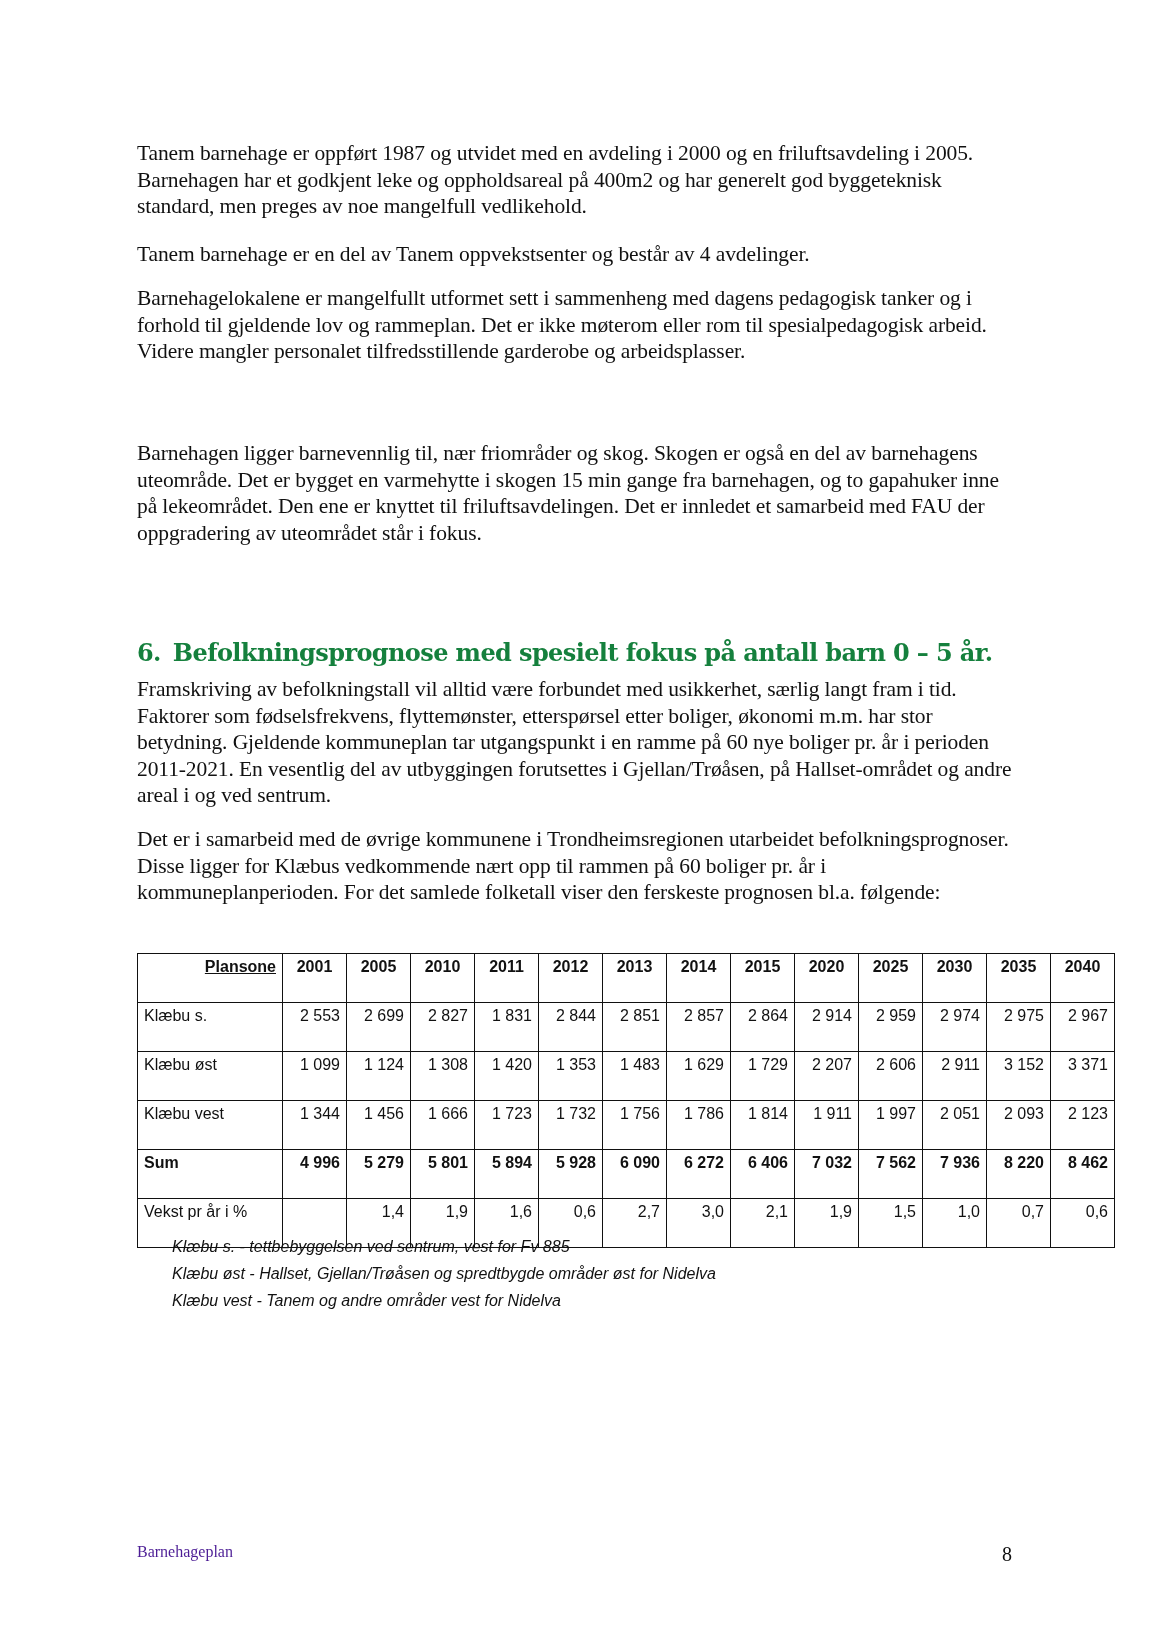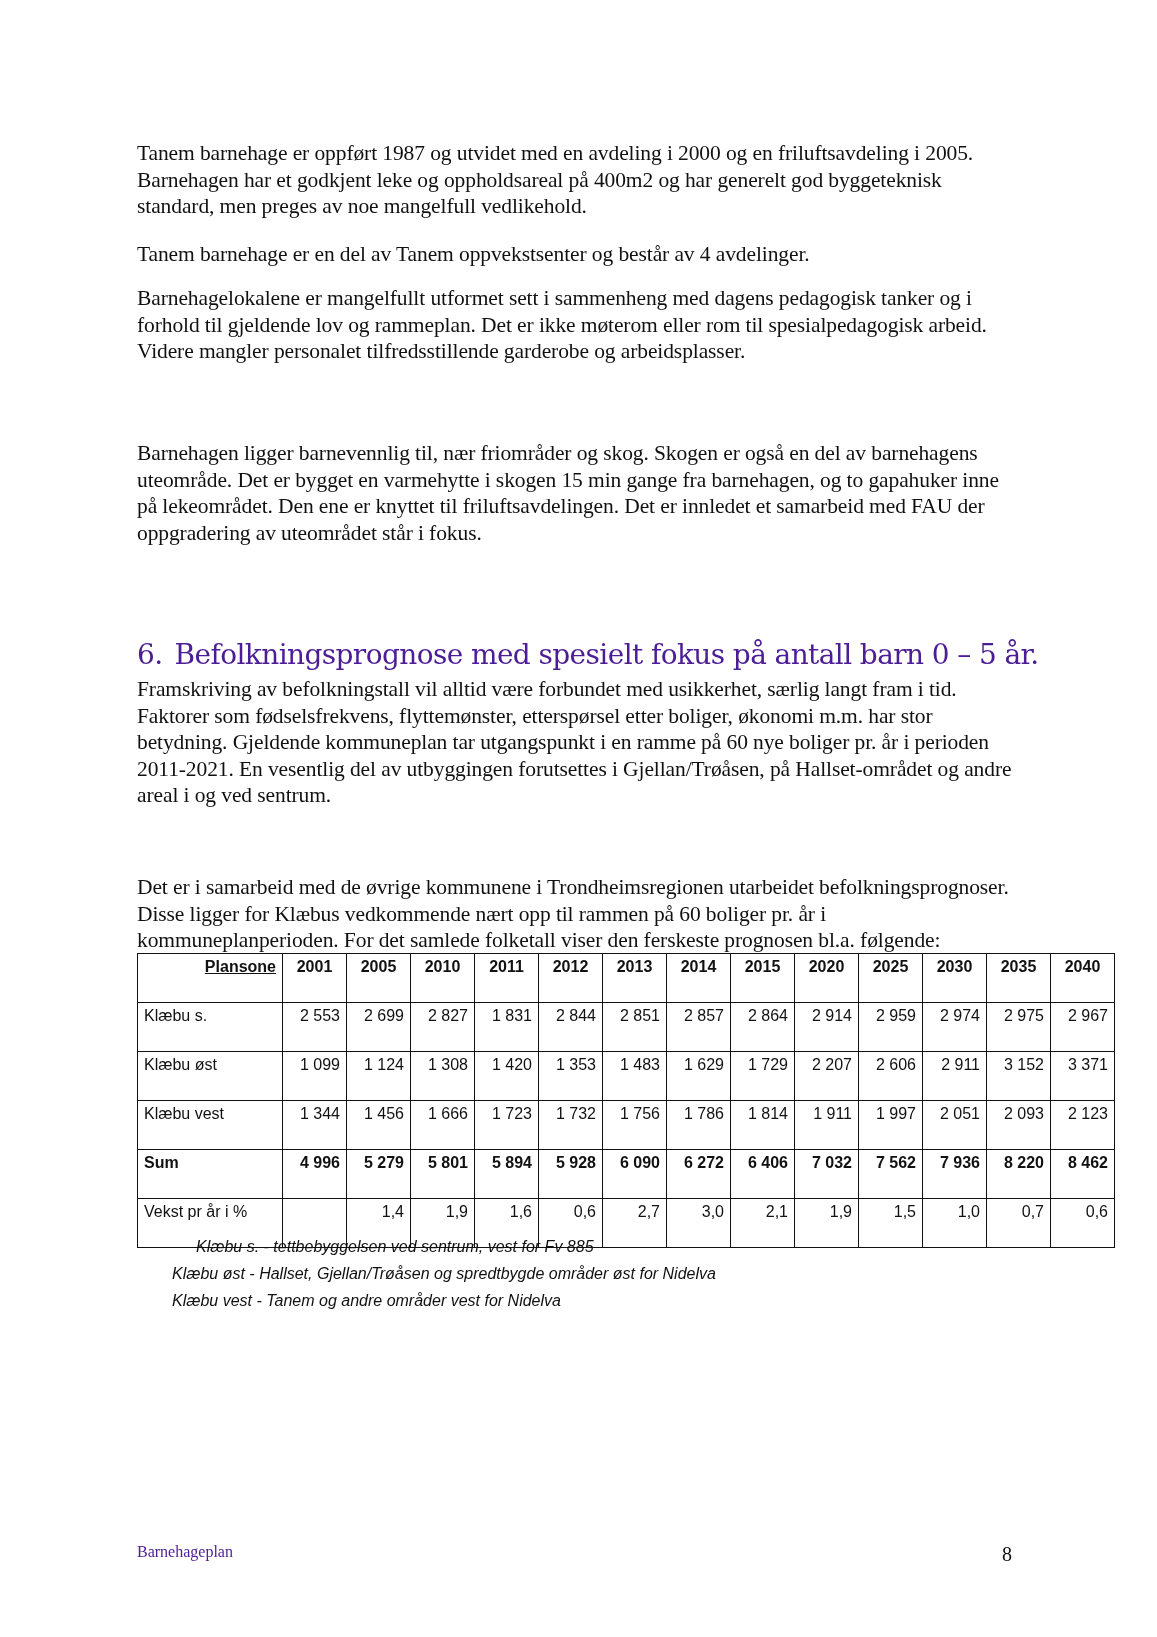--- a/index.html
+++ b/index.html
@@ -5,22 +5,22 @@
     html, body { margin: 0; padding: 0; background: #ffffff; }
     body { width: 1157px; height: 1637px; position: relative; overflow: hidden; }
     .page { position: absolute; left: 0; top: 0; width: 1157px; height: 1637px; background: #fff; }
     .p {
       position: absolute; left: 137px; width: 880px;
       font-family: "Liberation Serif", serif; font-size: 21.5px; line-height: 26.5px;
       color: #111; margin: 0; letter-spacing: -0.1px;
     }
     .h2 {
       position: absolute; left: 137px; top: 638px; margin: 0;
-      font-family: "DejaVu Serif", serif; font-weight: normal; font-size: 28px;
-      color: #4c1d95; letter-spacing: -0.6px; white-space: nowrap;
+      font-family: "DejaVu Serif", serif; font-weight: bold; font-size: 24px;
+      color: #15803d; letter-spacing: -0.6px; white-space: nowrap;
     }
     .h2 .num { margin-right: 12px; }
     table.prog {
       position: absolute; left: 137px; top: 953px; width: 978px;
       border-collapse: collapse; table-layout: fixed;
       font-family: "Liberation Sans", sans-serif; font-size: 16px; color: #111;
     }
     table.prog td {
       border: 1.6px solid #111; height: 44px; vertical-align: top;
       padding: 4px 6px 0 6px; text-align: right; white-space: nowrap;
@@ -50,21 +50,21 @@
   <p class="p" style="top:140px;">Tanem barnehage er oppført 1987 og utvidet med en avdeling i 2000 og en friluftsavdeling i 2005. Barnehagen har et godkjent leke og oppholdsareal på 400m2 og har generelt god byggeteknisk standard, men preges av noe mangelfull vedlikehold.</p>
   <p class="p" style="top:241px;">Tanem barnehage er en del av Tanem oppvekstsenter og består av 4 avdelinger.</p>
   <p class="p" style="top:285px;">Barnehagelokalene er mangelfullt utformet sett i sammenheng med dagens pedagogisk tanker og i forhold til gjeldende lov og rammeplan. Det er ikke møterom eller rom til spesialpedagogisk arbeid. Videre mangler personalet tilfredsstillende garderobe og arbeidsplasser.</p>
   <p class="p" style="top:440px;">Barnehagen ligger barnevennlig til, nær friområder og skog. Skogen er også en del av barnehagens uteområde. Det er bygget en varmehytte i skogen 15 min gange fra barnehagen, og to gapahuker inne på lekeområdet. Den ene er knyttet til friluftsavdelingen. Det er innledet et samarbeid med FAU der oppgradering av uteområdet står i fokus.</p>
 
   <h2 class="h2">
     <span class="num">6.</span><span>Befolkningsprognose med spesielt fokus på antall barn 0 – 5 år.</span>
   </h2>
 
   <p class="p" style="top:676px;">Framskriving av befolkningstall vil alltid være forbundet med usikkerhet, særlig langt fram i tid. Faktorer som fødselsfrekvens, flyttemønster, etterspørsel etter boliger, økonomi m.m. har stor betydning. Gjeldende kommuneplan tar utgangspunkt i en ramme på 60 nye boliger pr. år i perioden 2011-2021. En vesentlig del av utbyggingen forutsettes i Gjellan/Trøåsen, på Hallset-området og andre areal i og ved sentrum.</p>
-  <p class="p" style="top:874px;">Det er i samarbeid med de øvrige kommunene i Trondheimsregionen utarbeidet befolkningsprognoser. Disse ligger for Klæbus vedkommende nært opp til rammen på 60 boliger pr. år i kommuneplanperioden. For det samlede folketall viser den ferskeste prognosen bl.a. følgende:</p>
+  <p class="p" style="top:826px;">Det er i samarbeid med de øvrige kommunene i Trondheimsregionen utarbeidet befolkningsprognoser. Disse ligger for Klæbus vedkommende nært opp til rammen på 60 boliger pr. år i kommuneplanperioden. For det samlede folketall viser den ferskeste prognosen bl.a. følgende:</p>
 
   <table class="prog">
     <tbody id="tbody">
         <tr class="head">
           <td class="lbl">Plansone</td>
           <td>2001</td>
           <td>2005</td>
           <td>2010</td>
           <td>2011</td>
           <td>2012</td>
@@ -153,19 +153,19 @@
           <td>2,1</td>
           <td>1,9</td>
           <td>1,5</td>
           <td>1,0</td>
           <td>0,7</td>
           <td>0,6</td>
         </tr>
       </tbody>
   </table>
 
-  <p class="note" style="top:1238px;margin-left:24px;">Klæbu s. - tettbebyggelsen ved sentrum, vest for Fv 885</p>
+  <p class="note" style="top:1238px;">Klæbu s. - tettbebyggelsen ved sentrum, vest for Fv 885</p>
   <p class="note" style="top:1265px;text-align:right;">Klæbu øst - Hallset, Gjellan/Trøåsen og spredtbygde områder øst for Nidelva</p>
   <p class="note" style="top:1292px;">Klæbu vest - Tanem og andre områder vest for Nidelva</p>
 
   <p class="footer-left">Barnehageplan</p>
   <p class="footer-right">8</p>
 </div>
 
 </body></html>

